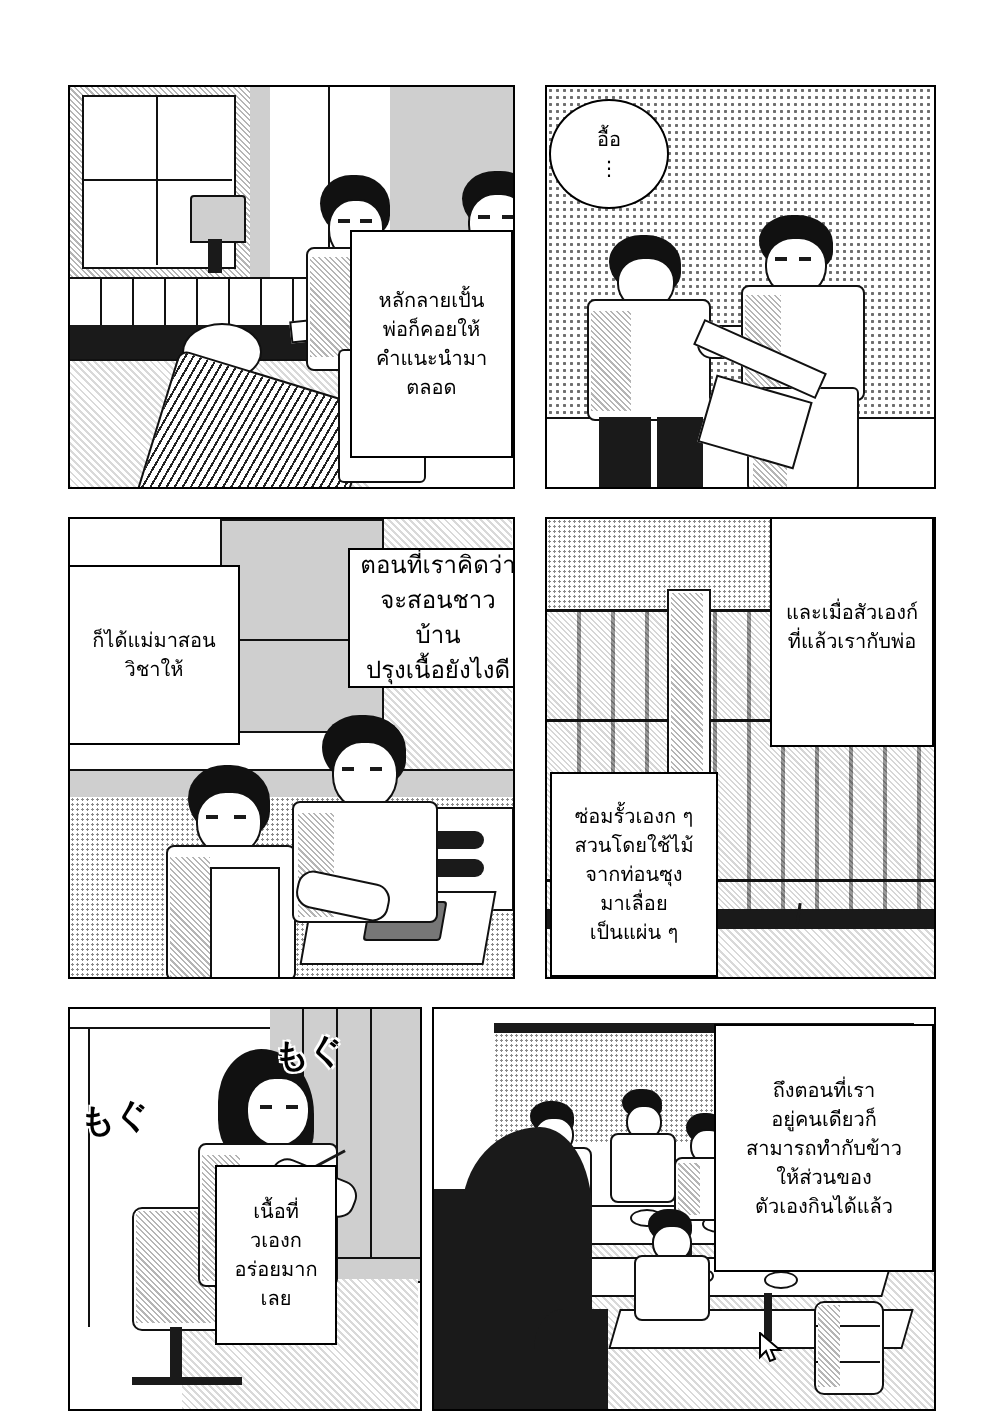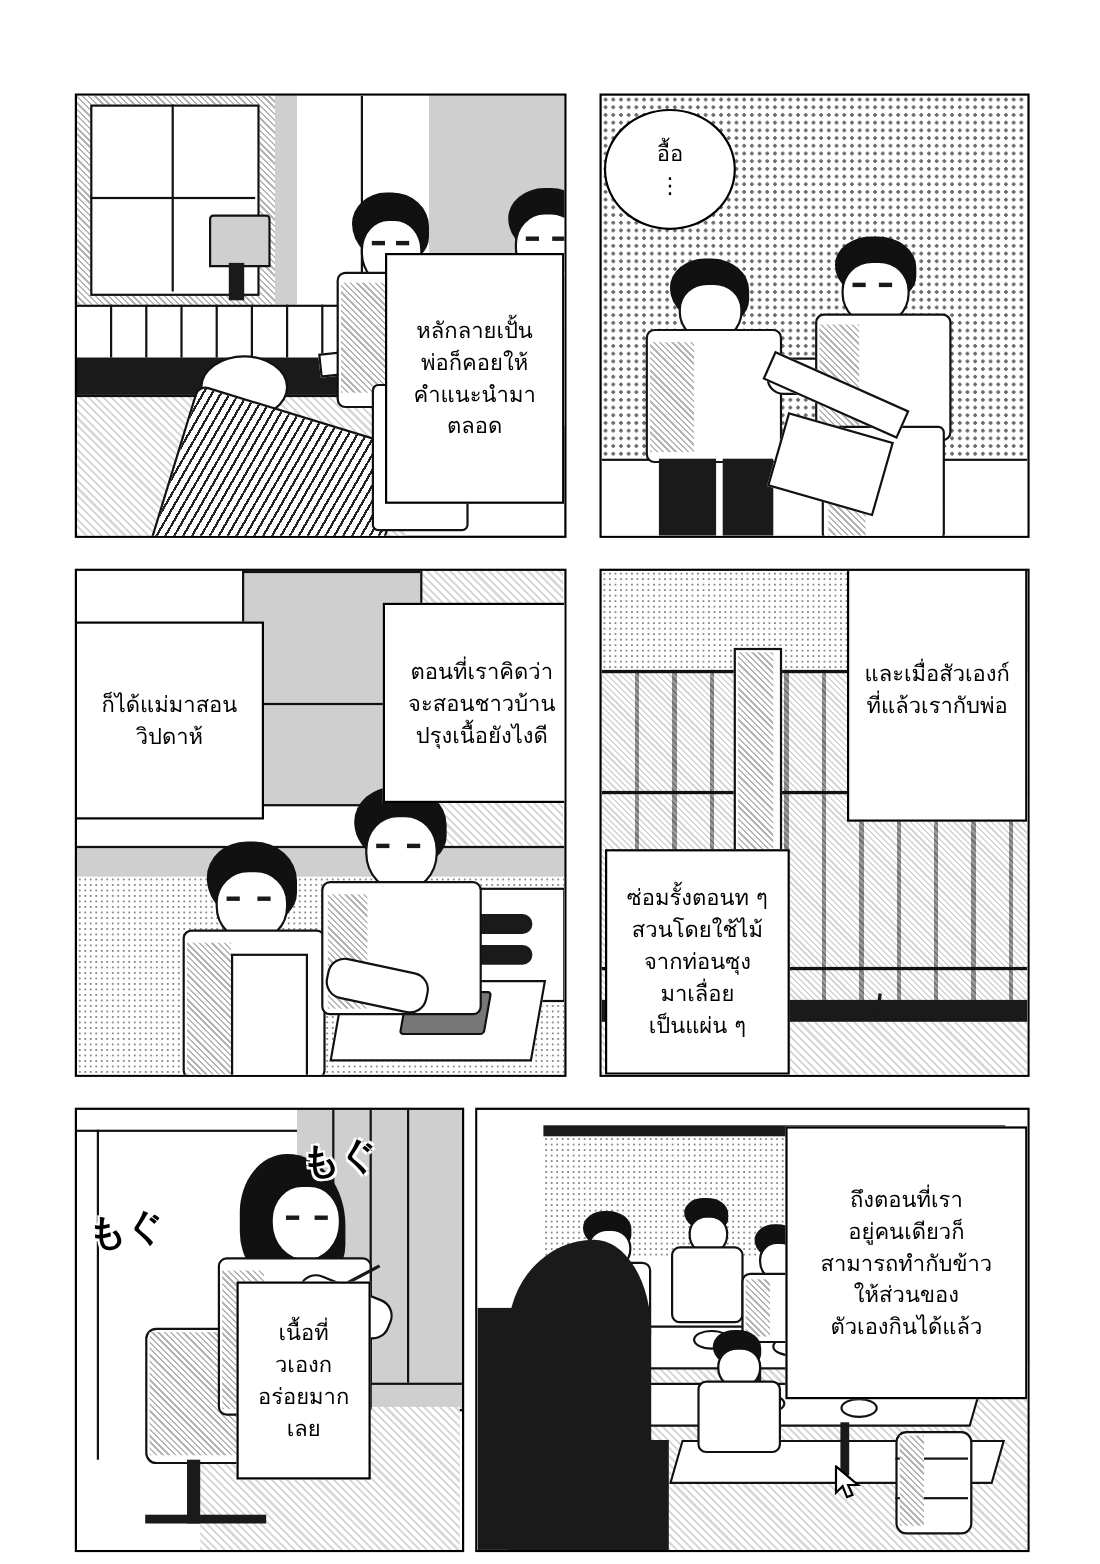--- a/index.html
+++ b/index.html
@@ -183,22 +183,22 @@
       <div class="hair" style="left:252px;top:196px;width:84px;height:72px;"></div>
       <div class="face" style="left:262px;top:222px;width:62px;height:66px;"></div>
       <div class="dark" style="left:272px;top:248px;width:12px;height:4px;"></div>
       <div class="dark" style="left:300px;top:248px;width:12px;height:4px;"></div>
       <div class="sweater" style="left:222px;top:282px;width:142px;height:118px;"></div>
       <div class="shade" style="left:228px;top:294px;width:36px;height:104px;"></div>
       <div class="body" style="left:226px;top:358px;width:90px;height:34px;border-radius:16px;transform:rotate(12deg);"></div>
     </div>
 
     <div class="balloon rect" style="left:-2px;top:46px;width:172px;height:180px;font-size:20px;">ก็ได้แม่มาสอน
-วิปดาห้</div>
-    <div class="balloon rect" style="left:278px;top:29px;width:180px;height:182px;font-size:20px;">ตอนที่เราคิดว่า
+วิชาให้</div>
+    <div class="balloon rect" style="left:278px;top:29px;width:180px;height:140px;font-size:24px;">ตอนที่เราคิดว่า
 จะสอนชาวบ้าน
 ปรุงเนื้อยังไงดี</div>
   </div>
 
   <div class="panel" style="left:545px;top:517px;width:387px;height:458px;">
     <div class="panel-inner">
 
       <div class="white" style="left:0;top:0;width:100%;height:100%;"></div>
       <div class="dots-fine" style="left:0;top:0;width:100%;height:120px;"></div>
 
@@ -215,21 +215,21 @@
       <div class="dark" style="left:0;top:390px;width:100%;height:20px;"></div>
       <div class="wash-light" style="left:0;top:410px;width:100%;height:48px;"></div>
 
       <div class="dark" style="left:40px;top:382px;width:3px;height:26px;transform:rotate(10deg);"></div>
       <div class="dark" style="left:58px;top:386px;width:3px;height:22px;transform:rotate(-12deg);"></div>
       <div class="dark" style="left:250px;top:384px;width:3px;height:24px;transform:rotate(8deg);"></div>
     </div>
 
     <div class="balloon rect" style="left:223px;top:-12px;width:164px;height:240px;font-size:20px;">และเมื่อสัวเองก์
 ที่แล้วเรากับพ่อ</div>
-    <div class="balloon rect" style="left:3px;top:253px;width:168px;height:205px;font-size:20px;">ซ่อมรั้งตอนท ๆ
+    <div class="balloon rect" style="left:3px;top:253px;width:168px;height:205px;font-size:20px;">ซ่อมรั้วเองก ๆ
 สวนโดยใช้ไม้
 จากท่อนซุง
 มาเลื่อย
 เป็นแผ่น ๆ</div>
   </div>
 
   <div class="panel" style="left:68px;top:1007px;width:350px;height:400px;">
     <div class="panel-inner">
 
       <div class="white" style="left:0;top:0;width:100%;height:100%;"></div>

